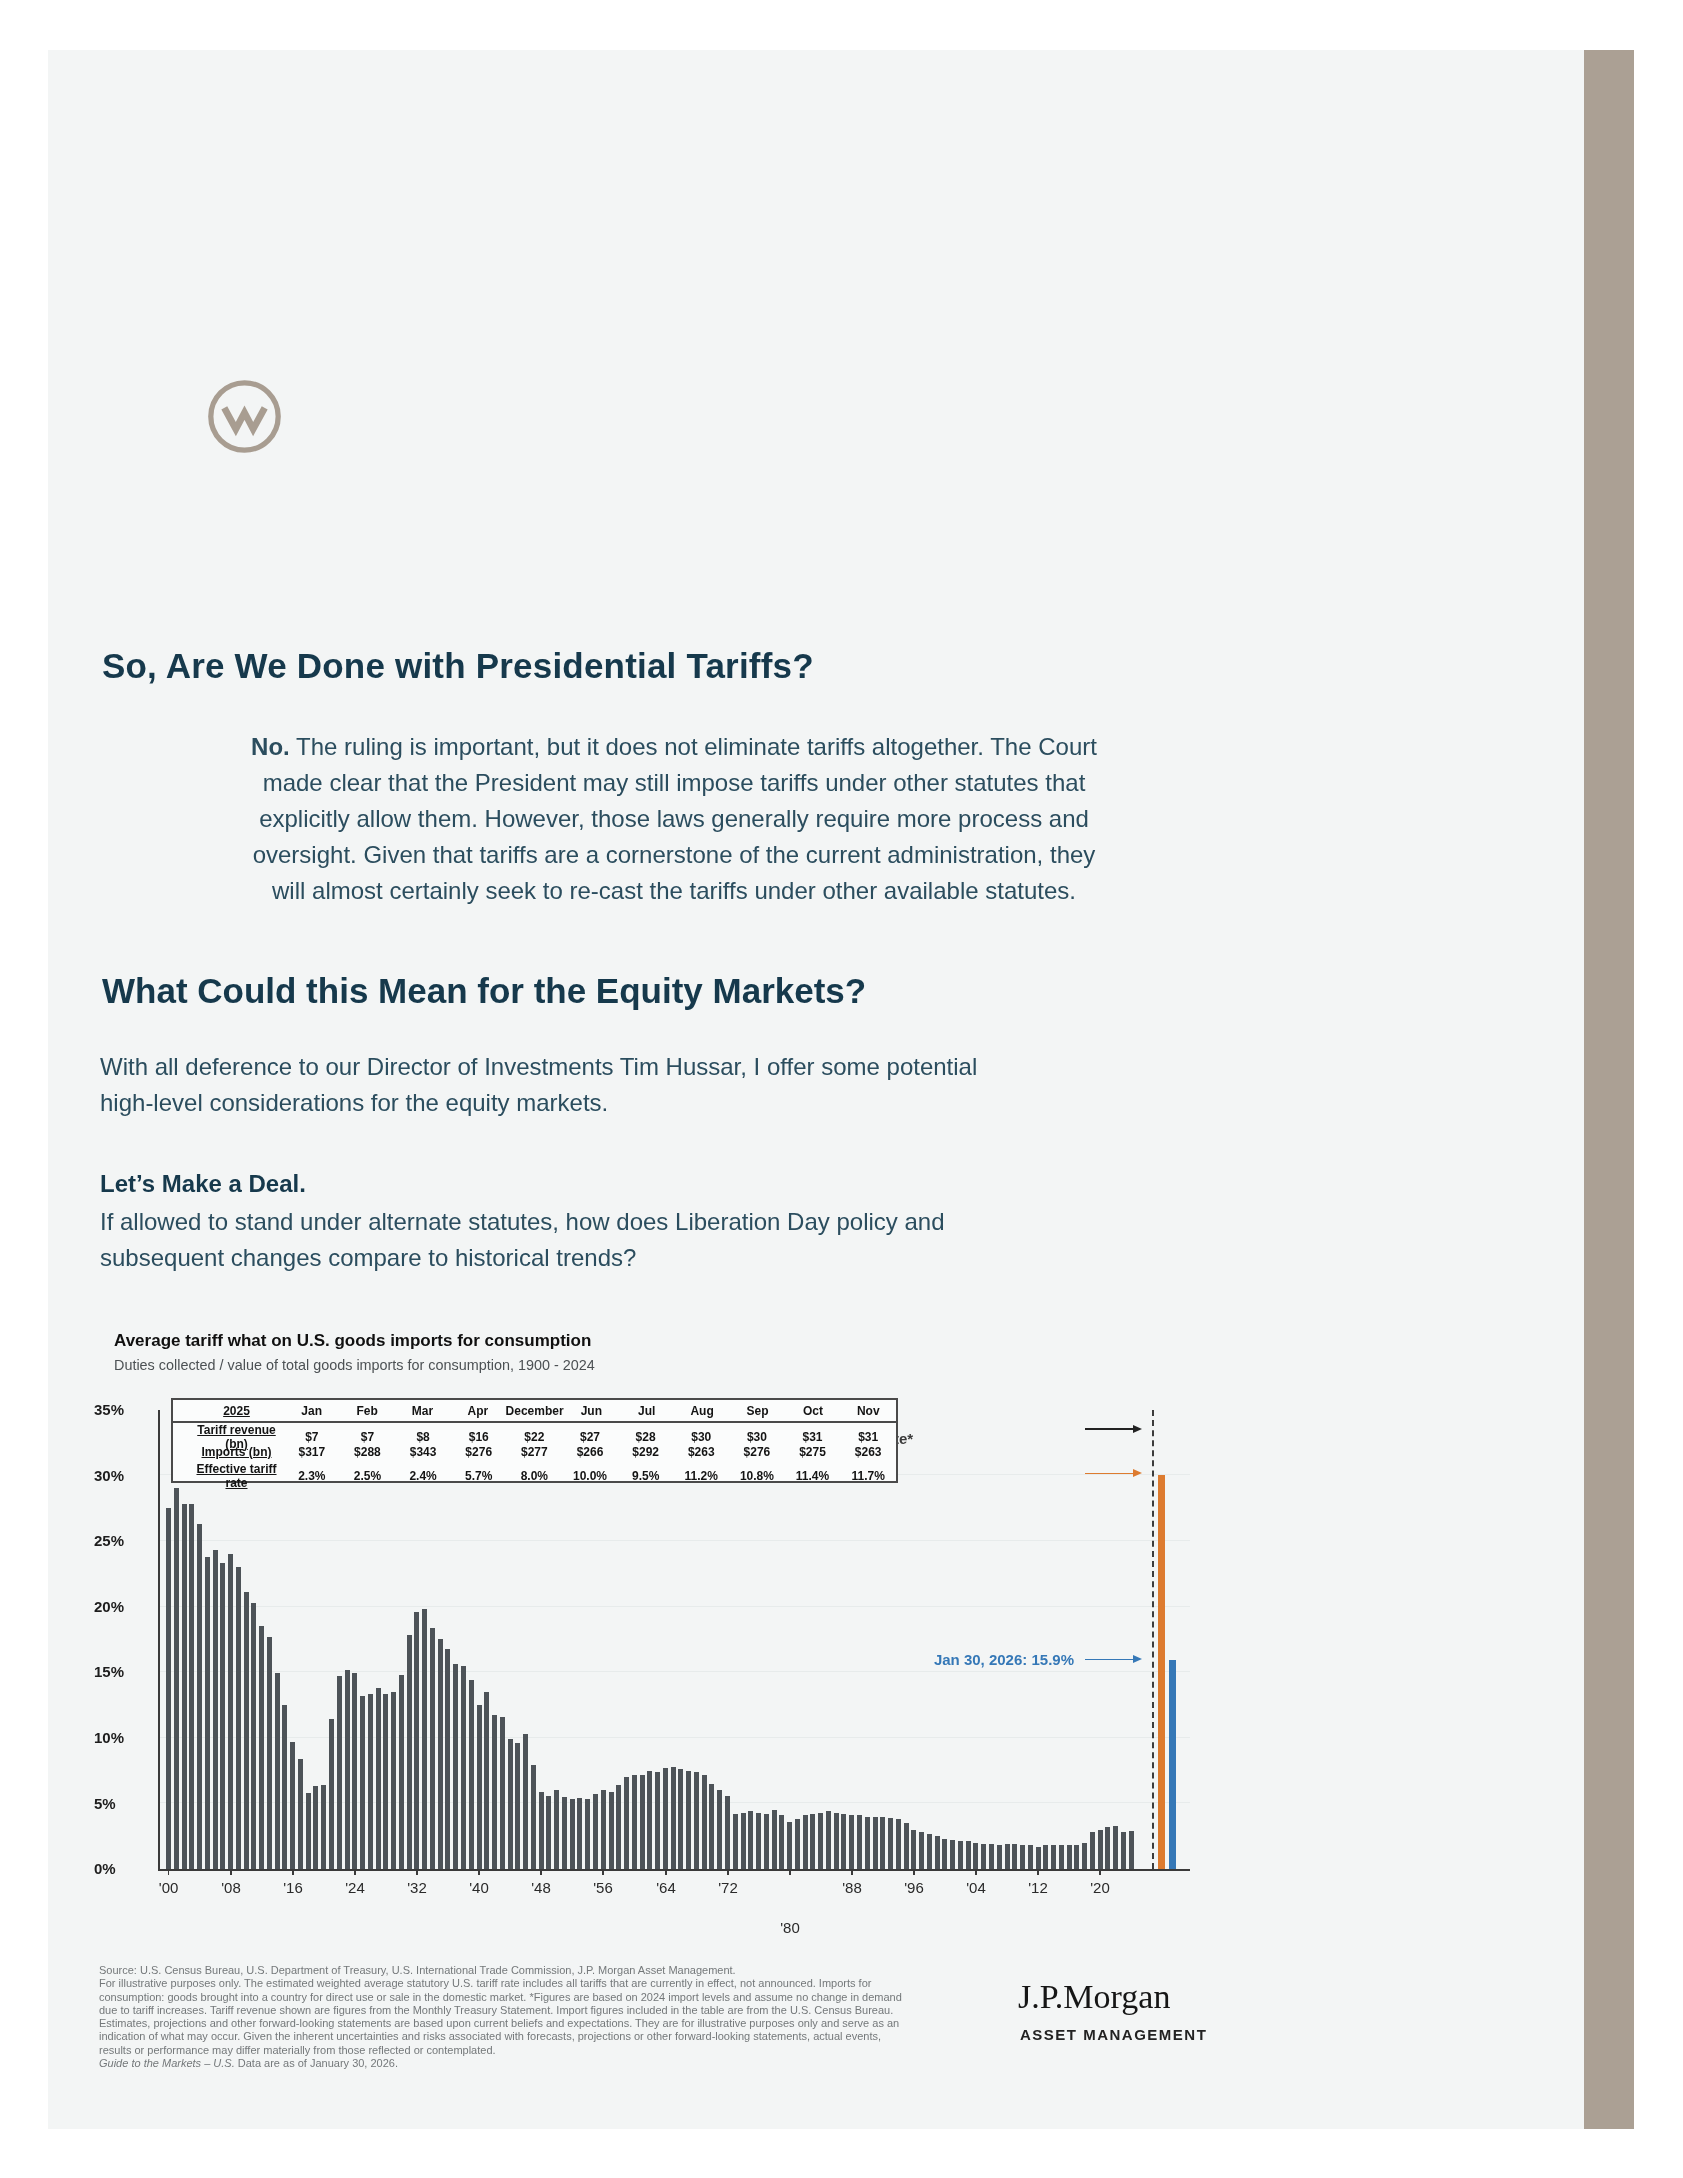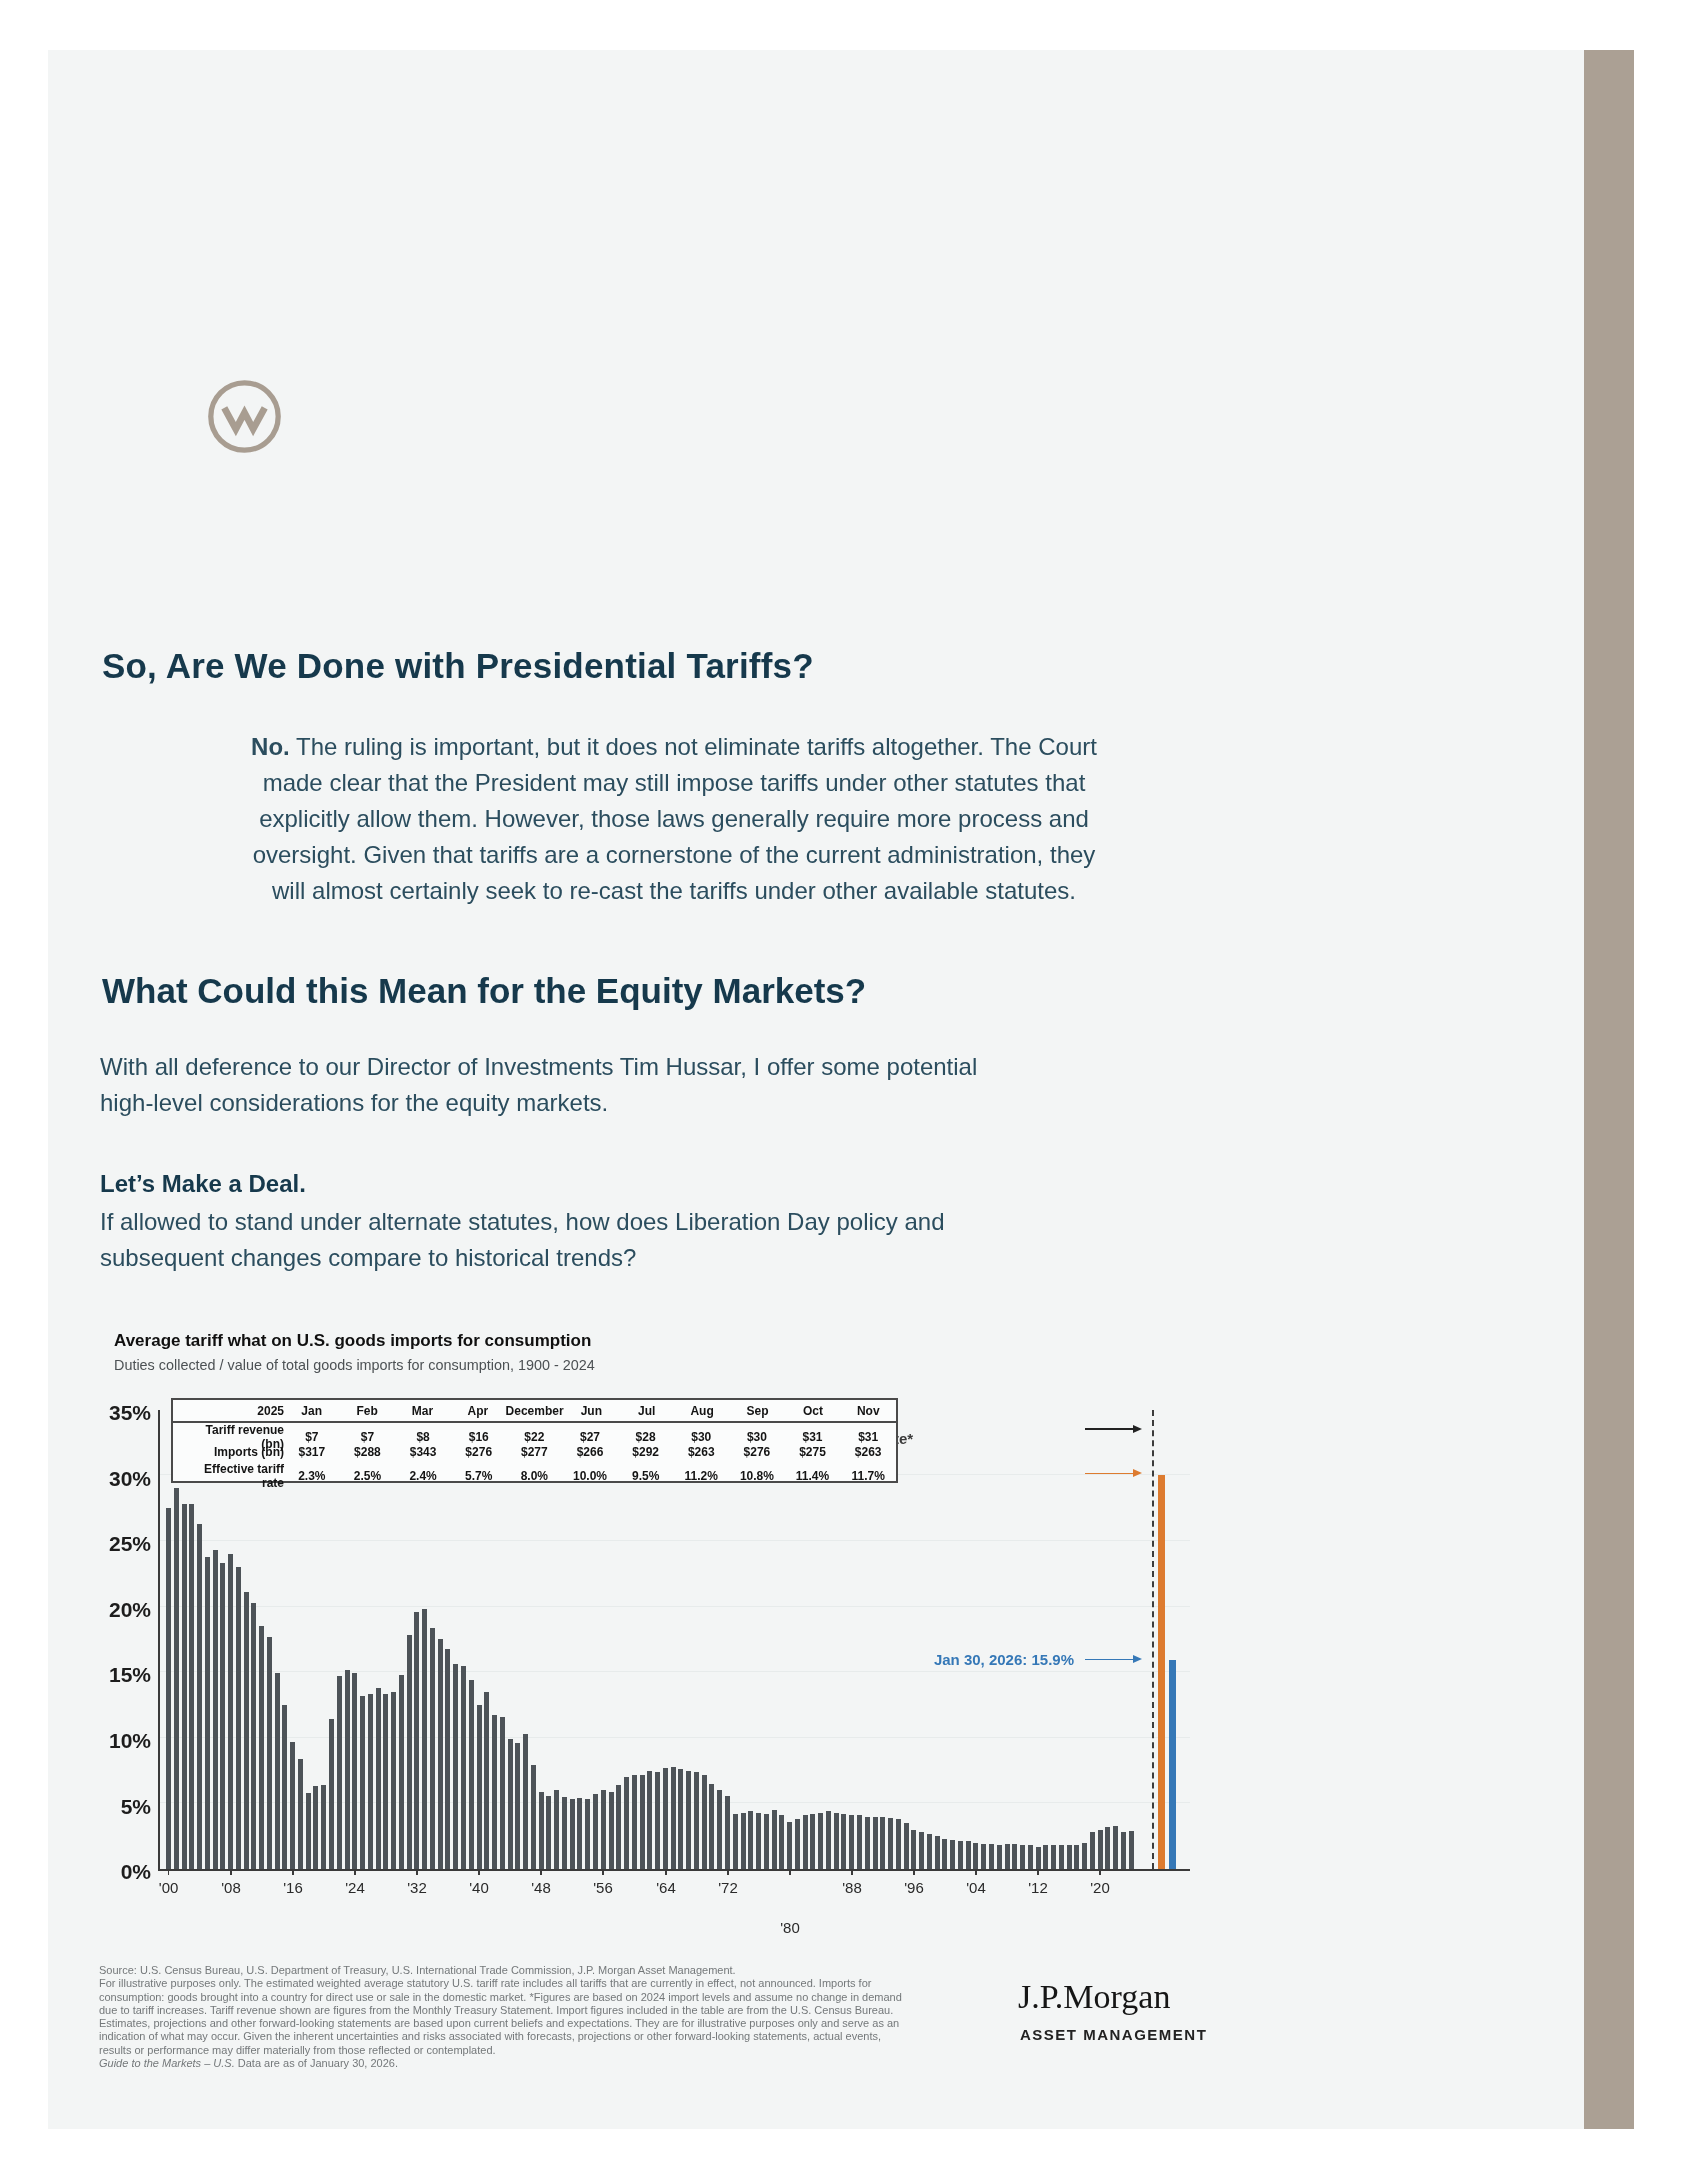--- a/index.html
+++ b/index.html
@@ -20,32 +20,32 @@
   .p3{left:100px;top:1204px;}
   .b{font-weight:bold;}
 
   
   .ct-title{left:114px;top:1331px;font-size:17px;font-weight:bold;color:#101010;}
   .ct-sub{left:114px;top:1357px;font-size:14.4px;color:#4c5154;}
   .plot{left:158px;top:1410px;width:1030px;height:459px;border-left:2.5px solid #3a3a3a;
         border-bottom:2.5px solid #3a3a3a;}
   .gridline{position:absolute;left:0;width:100%;height:1px;background:#e7ebeb;z-index:0;}
   .bar{position:absolute;bottom:0;width:5px;z-index:1;}
-  .ylab{position:absolute;width:57px;text-align:right;font-size:21px;font-weight:bold;color:#1d1d1d;}
+  .ylab{position:absolute;width:57px;font-size:15px;font-weight:bold;color:#1d1d1d;}
   .xtick{position:absolute;top:459px;width:1.5px;height:6px;background:#3a3a3a;}
   .xlab{position:absolute;top:469px;width:44px;text-align:center;font-size:15px;color:#2a2a2a;}
   .dashline{position:absolute;top:0;height:459px;width:0;border-left:2px dashed #3c3c3c;z-index:2;}
   .hbar{position:absolute;bottom:0;z-index:2;}
 
   .qtable{left:171px;top:1398px;width:723px;background:#fbfcfc;border:2px solid #4a4a4a;z-index:3;
           font-size:12px;color:#141414;}
   .trow{display:grid;grid-template-columns:111px repeat(11,1fr);align-items:center;height:19.3px;}
   .trow.head{height:21px;border-bottom:2px solid #4a4a4a;}
   .trow .c{text-align:center;font-weight:bold;}
-  .trow .l{padding-left:16px;font-weight:bold;text-align:right;}
+  .trow .l{padding-left:16px;font-weight:bold;text-align:center;text-decoration:underline;}
 
   .anno{font-size:15px;font-weight:bold;line-height:18px;}
   .anno-est{left:774px;top:1412px;color:#3a3a3a;}
   .anno-orange{left:698px;top:1465px;}
   .anno-blue{left:851px;top:1651px;width:223px;text-align:right;}
   .arrow{position:absolute;height:0;border-top:2px solid #222;}
   .arrow:after{content:"";position:absolute;right:-9px;top:-5.4px;border-left:9px solid #222;
                border-top:4.5px solid transparent;border-bottom:4.5px solid transparent;}
   .arrow.thin{border-top-width:1.5px;}
   .arrow.orange{border-top-color:#dd7b2f;}  .arrow.orange:after{border-left-color:#dd7b2f;}

